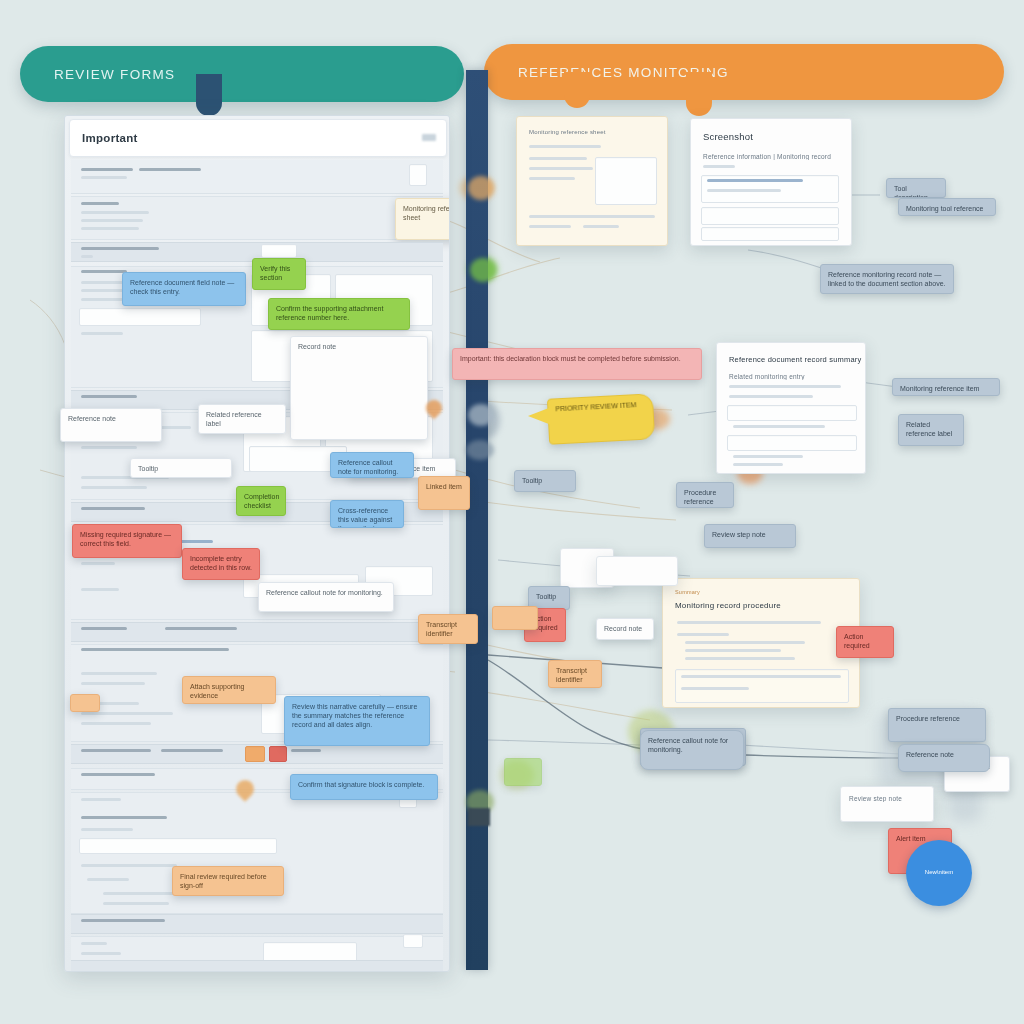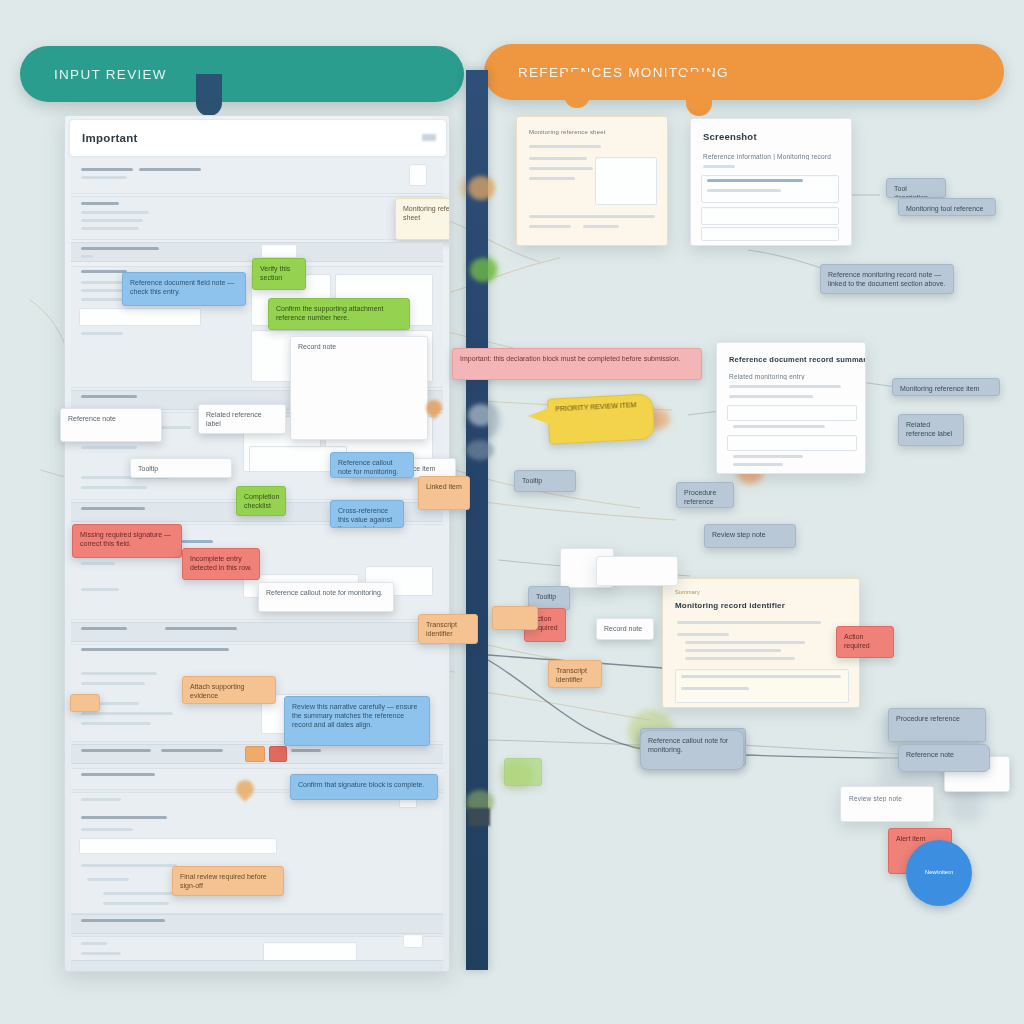--- a/index.html
+++ b/index.html
@@ -123,21 +123,21 @@
   .cal-cream .t{color:#4a4027;}
 
   
   .card{
     position:absolute;background:#fdfdfd;border:1px solid #e0e6eb;border-radius:3px;
     box-shadow:0 5px 16px rgba(50,70,85,.17);
     overflow:hidden;filter:blur(.4px);
   }
   .card.cream{background:#fcf7ea;border-color:#eadfc4;}
   .card-title{
-    position:absolute;left:12px;font-size:9.5px;font-weight:bold;color:#2d3a45;
+    position:absolute;left:12px;font-size:9.5px;font-weight:normal;color:#2d3a45;
     filter:blur(.6px);letter-spacing:.2px;white-space:nowrap;
   }
   .card-sub{
     position:absolute;left:12px;font-size:6.5px;color:#6a7885;
     filter:blur(.6px);white-space:nowrap;
   }
 
   
   .connectors{position:absolute;left:0;top:0;width:1024px;height:1024px;pointer-events:none;}
 
@@ -204,21 +204,21 @@
   <div class="blob abs" style="left:468px;top:256px;width:30px;height:26px;background:#7cc24a;opacity:.6;"></div>
   <div class="blob abs" style="left:466px;top:400px;width:34px;height:40px;background:#93a3b2;opacity:.55;"></div>
   <div class="blob abs" style="left:628px;top:710px;width:46px;height:44px;background:#b9cc72;opacity:.5;"></div>
   <div class="blob abs" style="left:500px;top:760px;width:34px;height:30px;background:#c2d187;opacity:.5;"></div>
   <div class="blob abs" style="left:640px;top:408px;width:30px;height:22px;background:#e79a55;opacity:.6;"></div>
   <div class="blob abs" style="left:737px;top:462px;width:26px;height:22px;background:#ef9f66;opacity:.75;"></div>
   <div class="ghost" style="left:878px;top:712px;width:104px;height:76px;"></div>
   <div class="ghost" style="left:948px;top:782px;width:34px;height:40px;"></div>
 
   <div class="pill" style="left:20px;top:46px;width:444px;background:#2a9d8f;">
-    <span>INPUT REVIEW</span>
+    <span>REVIEW FORMS</span>
   </div>
   <div class="pill-tail" style="left:196px;top:74px;background:#2c5273;"></div>
 
   <div class="pill" style="left:484px;top:44px;width:520px;background:#ef9640;">
     <span>REFERENCES  MONITORING</span>
   </div>
   <div class="pill-tail" style="left:564px;top:72px;height:36px;background:#ef9640;"></div>
   <div class="pill-tail" style="left:686px;top:72px;height:44px;background:#ef9640;"></div>
 
   <div class="divider"></div>
@@ -446,21 +446,21 @@
     <div class="line light" style="left:12px;top:52px;width:84px;"></div>
     <div class="fieldbox" style="left:10px;top:62px;width:128px;height:14px;"></div>
     <div class="line light" style="left:16px;top:82px;width:92px;"></div>
     <div class="fieldbox" style="left:10px;top:92px;width:128px;height:14px;"></div>
     <div class="line light" style="left:16px;top:112px;width:70px;"></div>
     <div class="line light" style="left:16px;top:120px;width:50px;"></div>
   </div>
 
   <div class="card cream" style="left:662px;top:578px;width:196px;height:128px;">
     <div class="card-sub blur-txt" style="top:10px;font-size:5.5px;color:#c28a4a;">Summary</div>
-    <div class="card-title blur-txt" style="top:22px;font-size:8px;">Monitoring record identifier</div>
+    <div class="card-title blur-txt" style="top:22px;font-size:8px;">Monitoring record procedure</div>
     <div class="line light" style="left:14px;top:42px;width:144px;"></div>
     <div class="line light" style="left:14px;top:54px;width:52px;"></div>
     <div class="line light" style="left:22px;top:62px;width:120px;"></div>
     <div class="line light" style="left:22px;top:70px;width:96px;"></div>
     <div class="line light" style="left:22px;top:78px;width:110px;"></div>
     <div class="fieldbox" style="left:12px;top:90px;width:172px;height:32px;background:#fdfaf0;"></div>
     <div class="line light" style="left:18px;top:96px;width:160px;"></div>
     <div class="line light" style="left:18px;top:108px;width:68px;"></div>
   </div>
 

